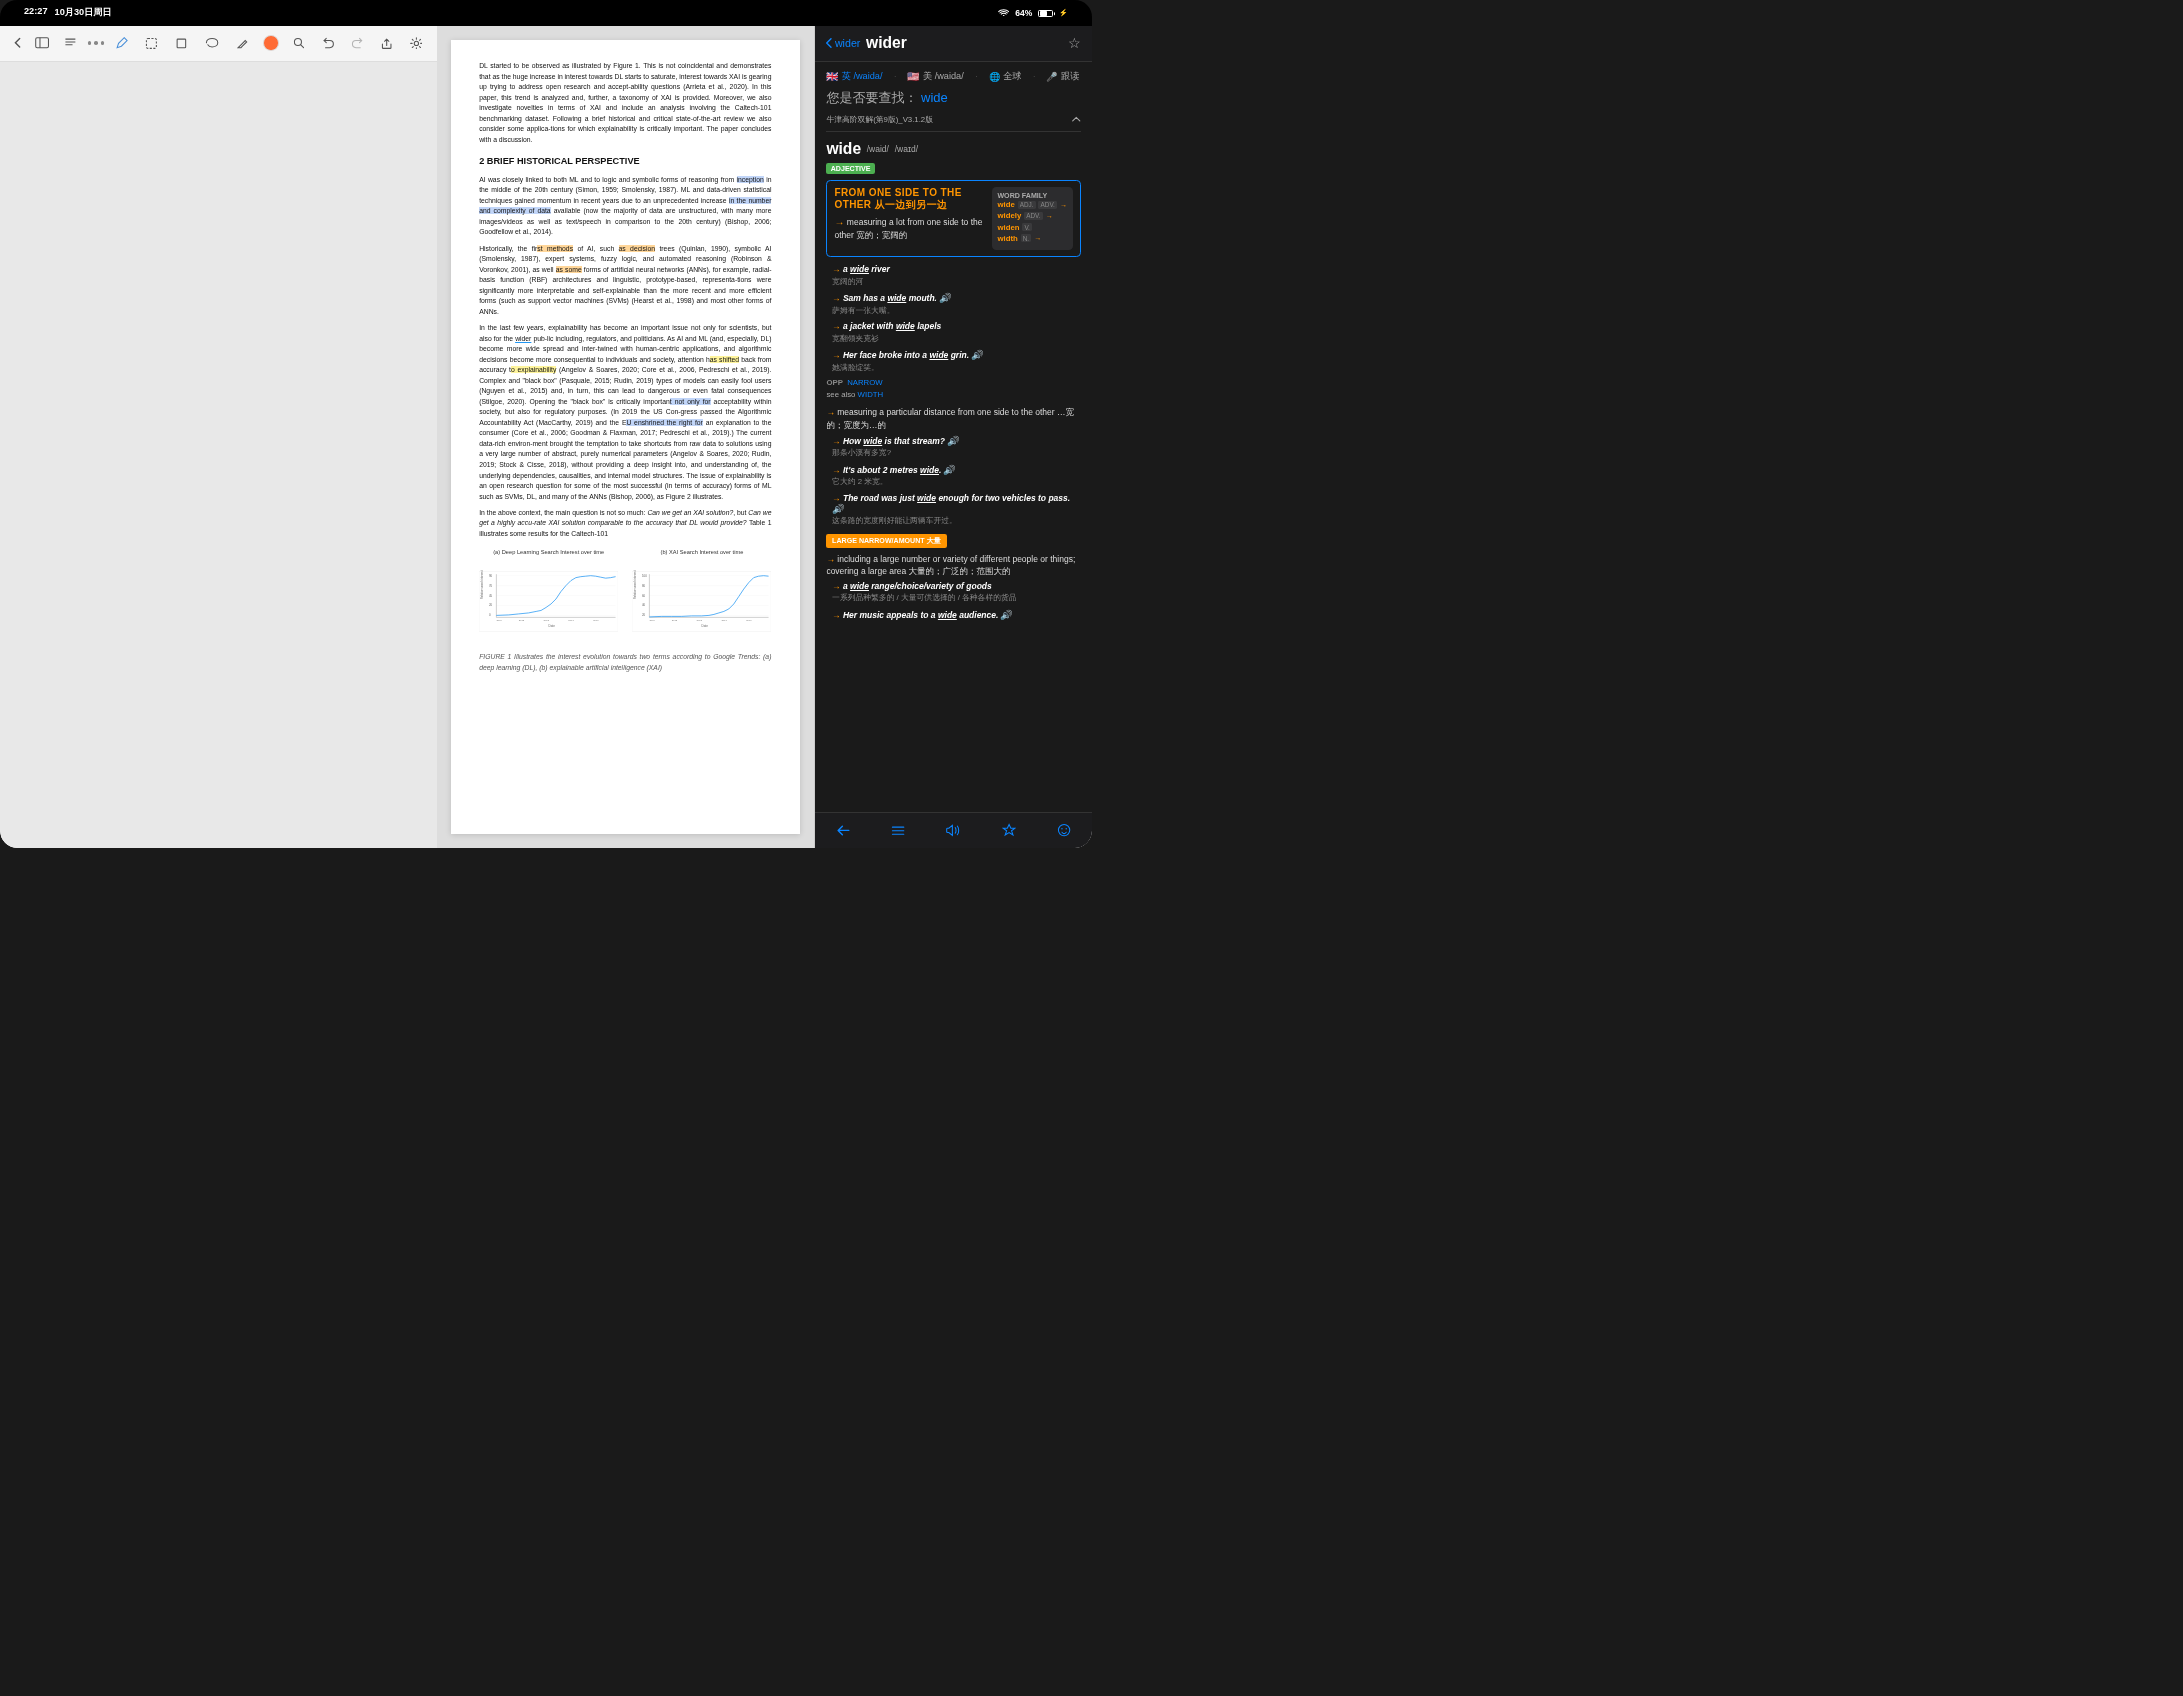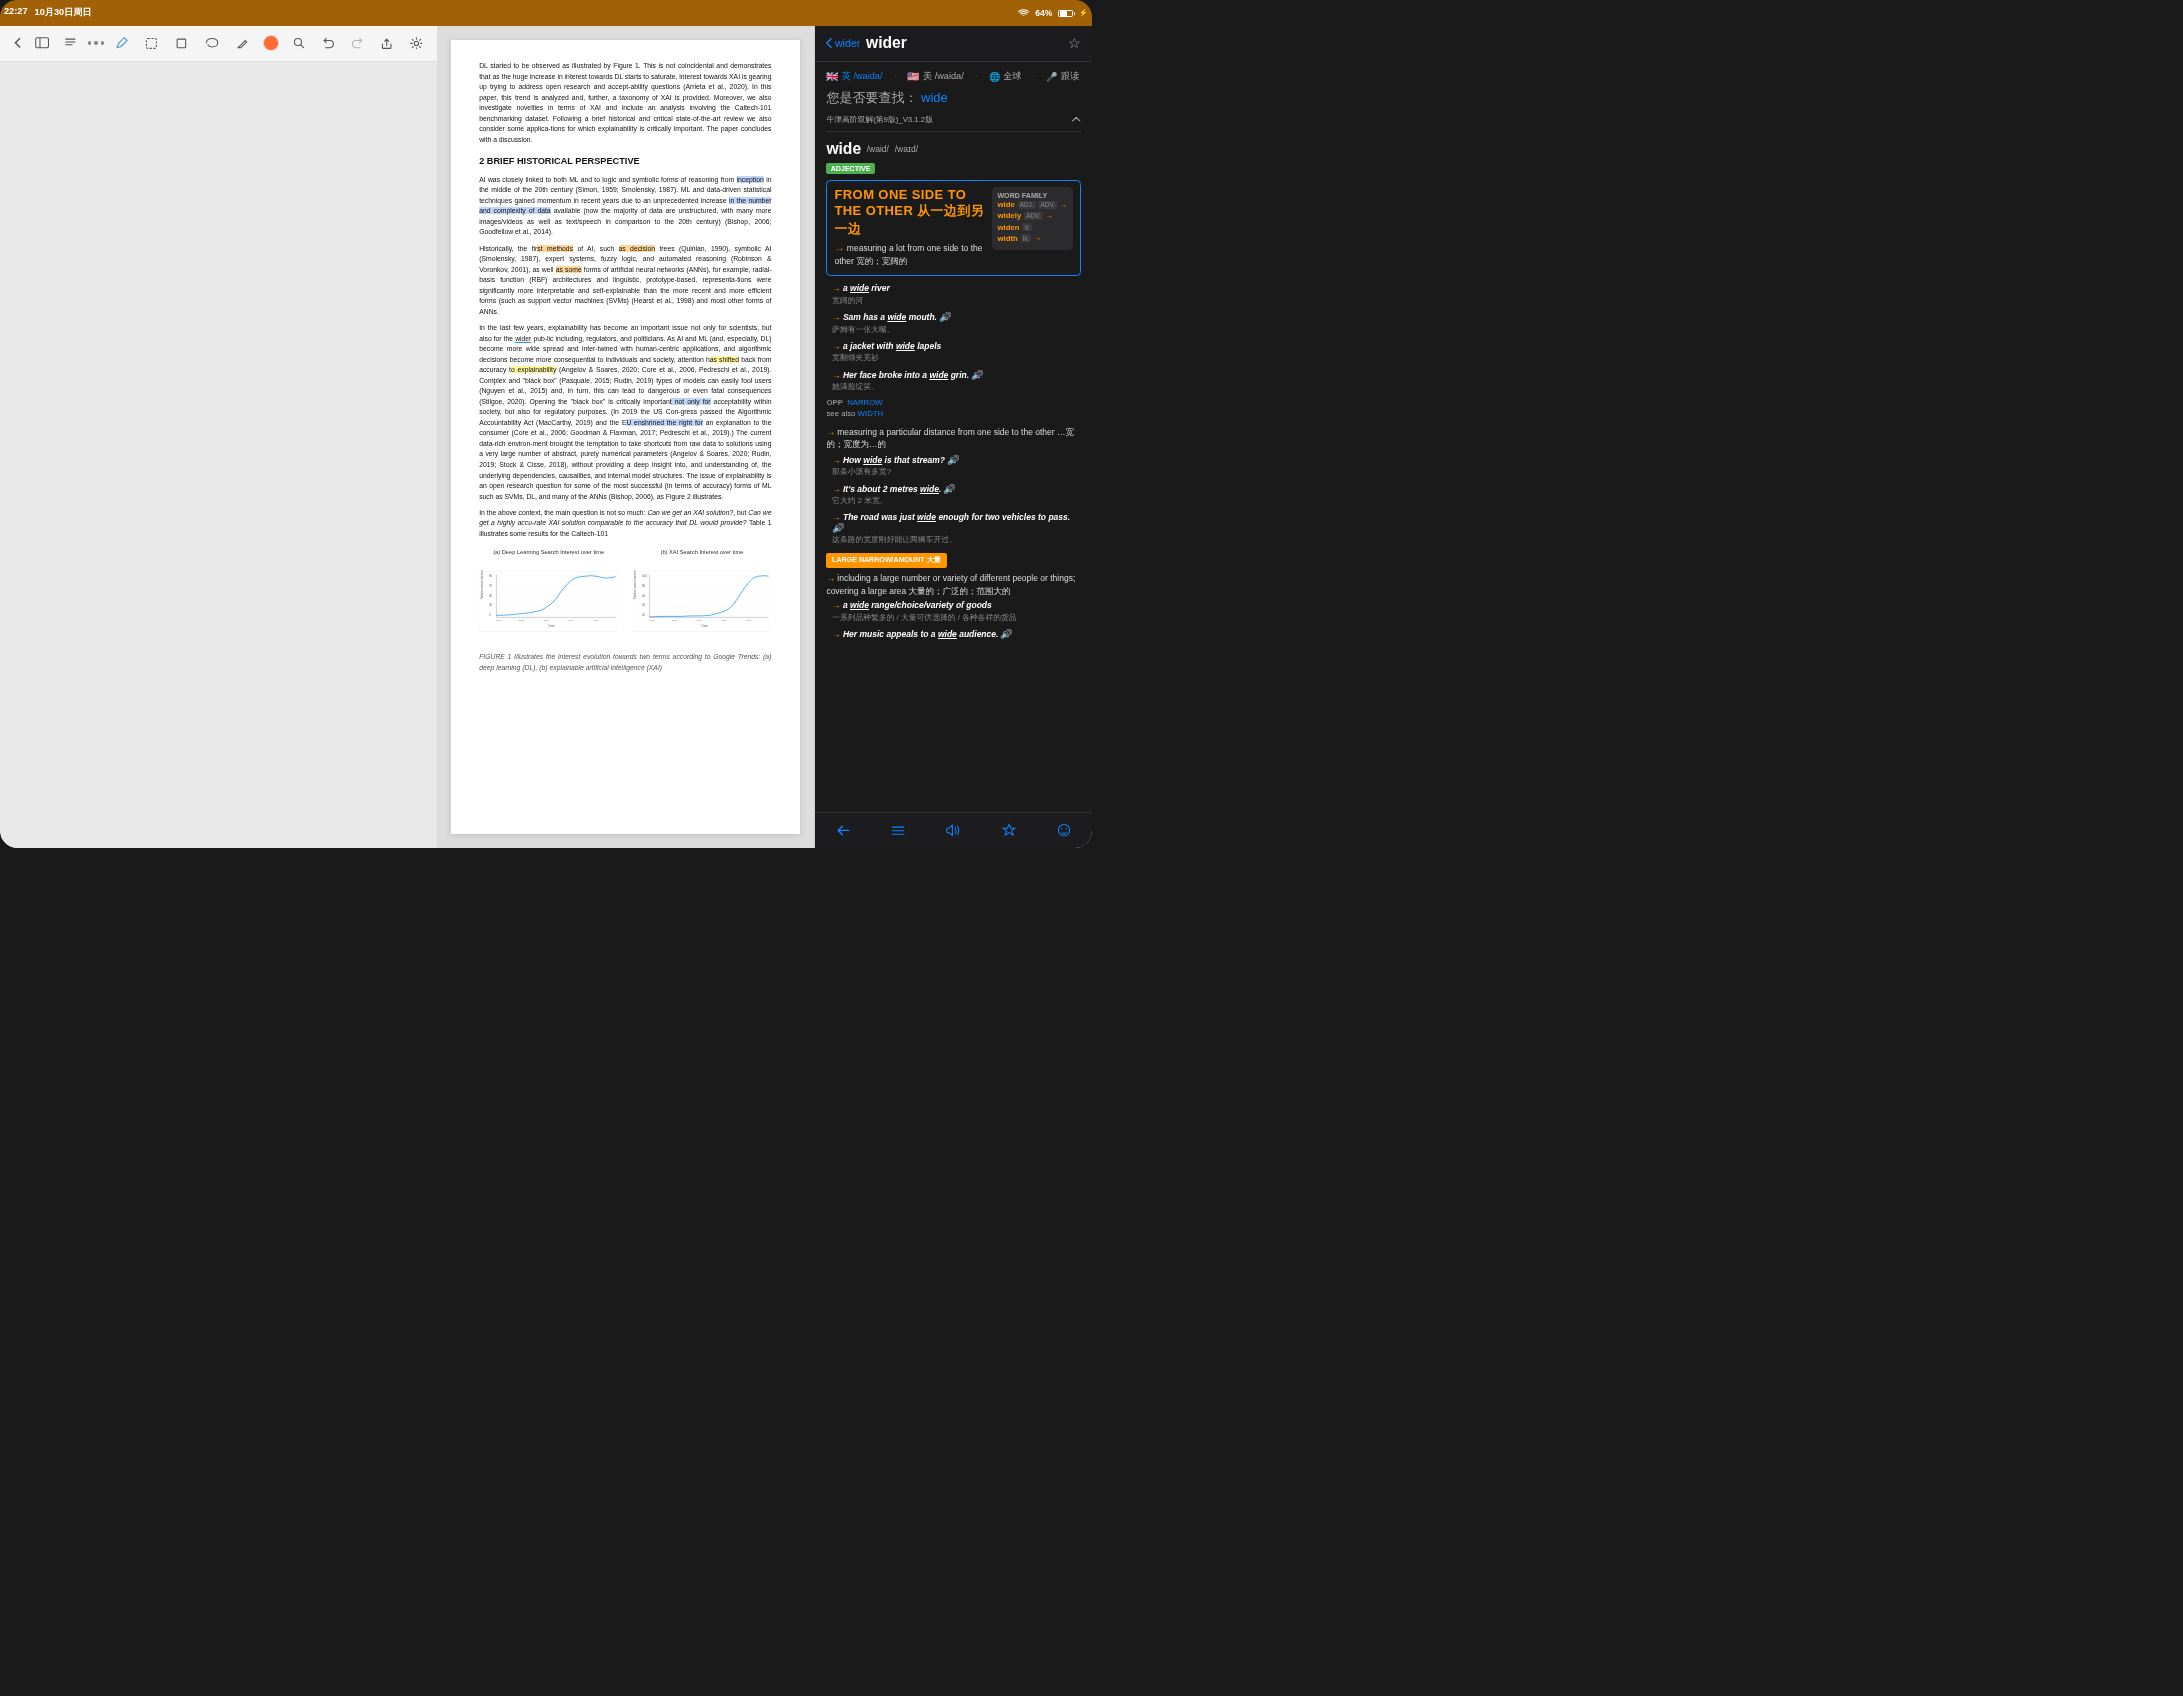--- a/index.html
+++ b/index.html
@@ -328,21 +328,21 @@
       display: flex;
       justify-content: space-between;
       align-items: flex-start;
     }
 
     .comparison-left {
       flex: 1;
     }
 
     .comparison-label {
-      font-size: 13px;
+      font-size: 10px;
       font-weight: 700;
       color: #ff9500;
       text-transform: uppercase;
       letter-spacing: 0.4px;
       margin-bottom: 2.8px;
     }
 
     .word-family-box {
       background: #2c2c2e;
       border-radius: 4.3px;
@@ -508,23 +508,23 @@
       font-size: 8.5px;
       color: #ddd;
       line-height: 1.5;
       margin-bottom: 1.4px;
     }
 
     .status-bar-container {
       display: flex;
       justify-content: space-between;
       align-items: center;
-      background: #a16207;
+      background: #000000;
       height: 25.6px;
-      padding: 0 4px;
+      padding: 0 24px;
     }
 
     
     .three-dots {
       display: flex;
       gap: 2.8px;
       align-items: center;
       justify-content: center;
     }
     .three-dots span {

